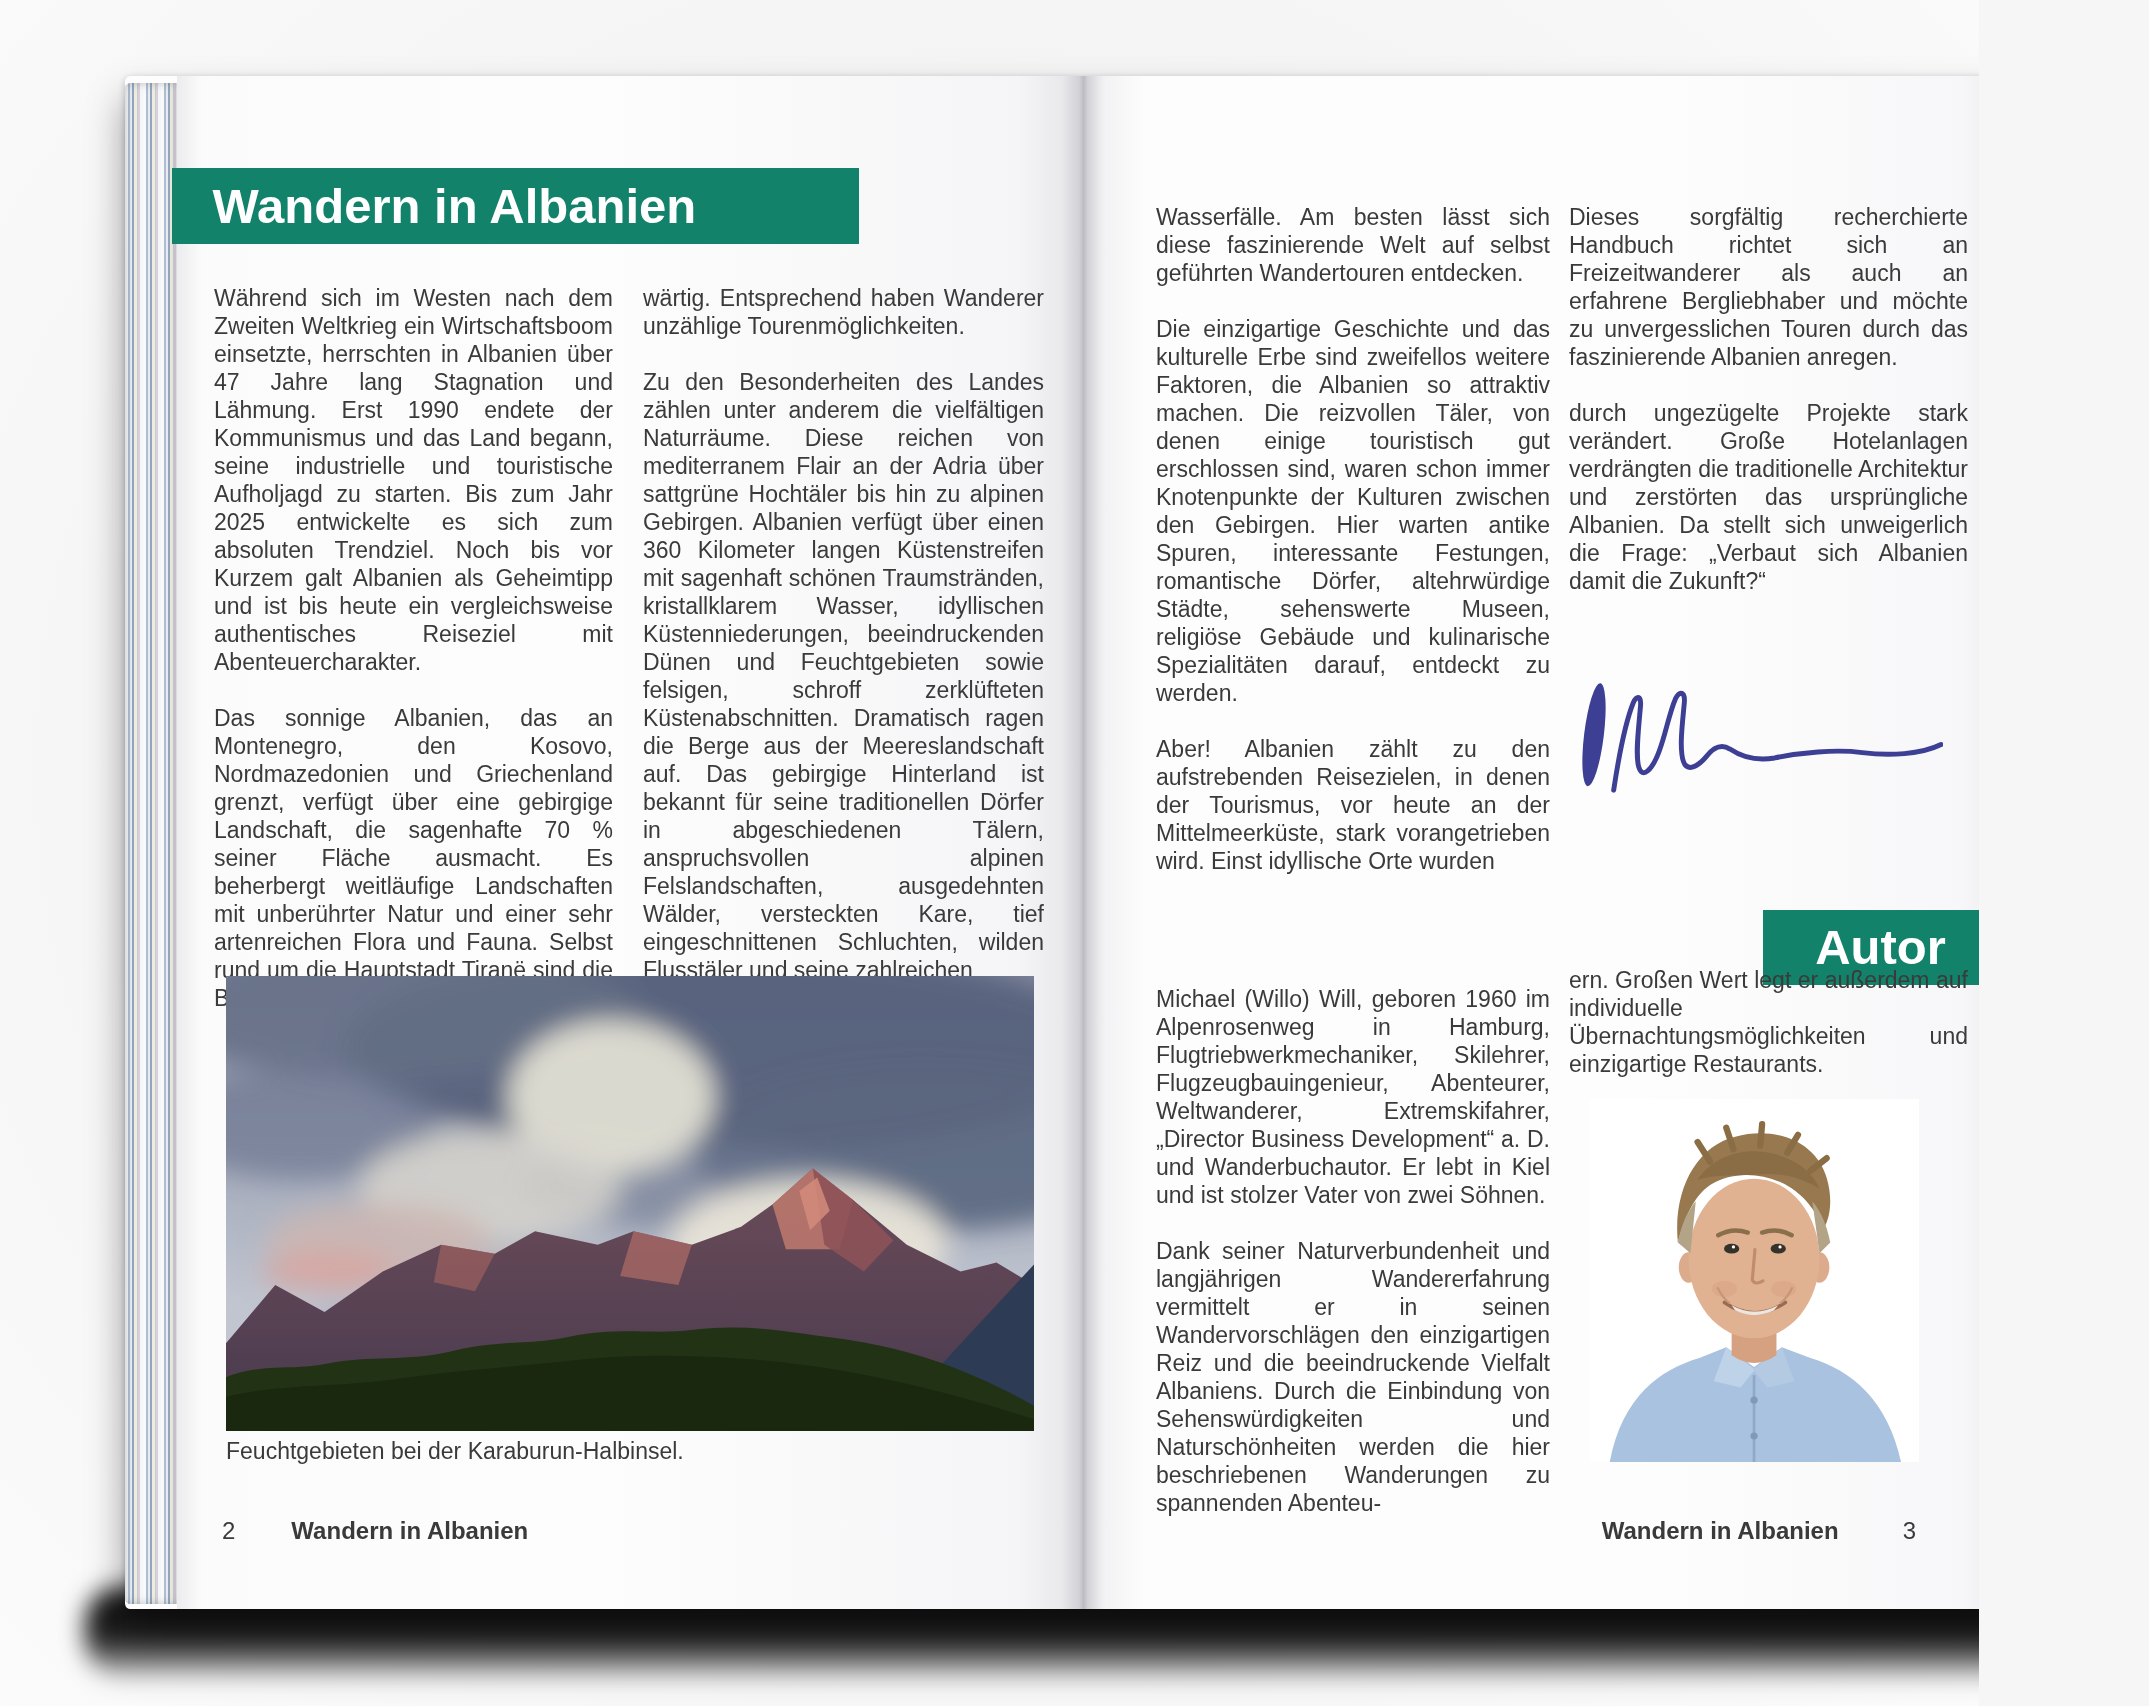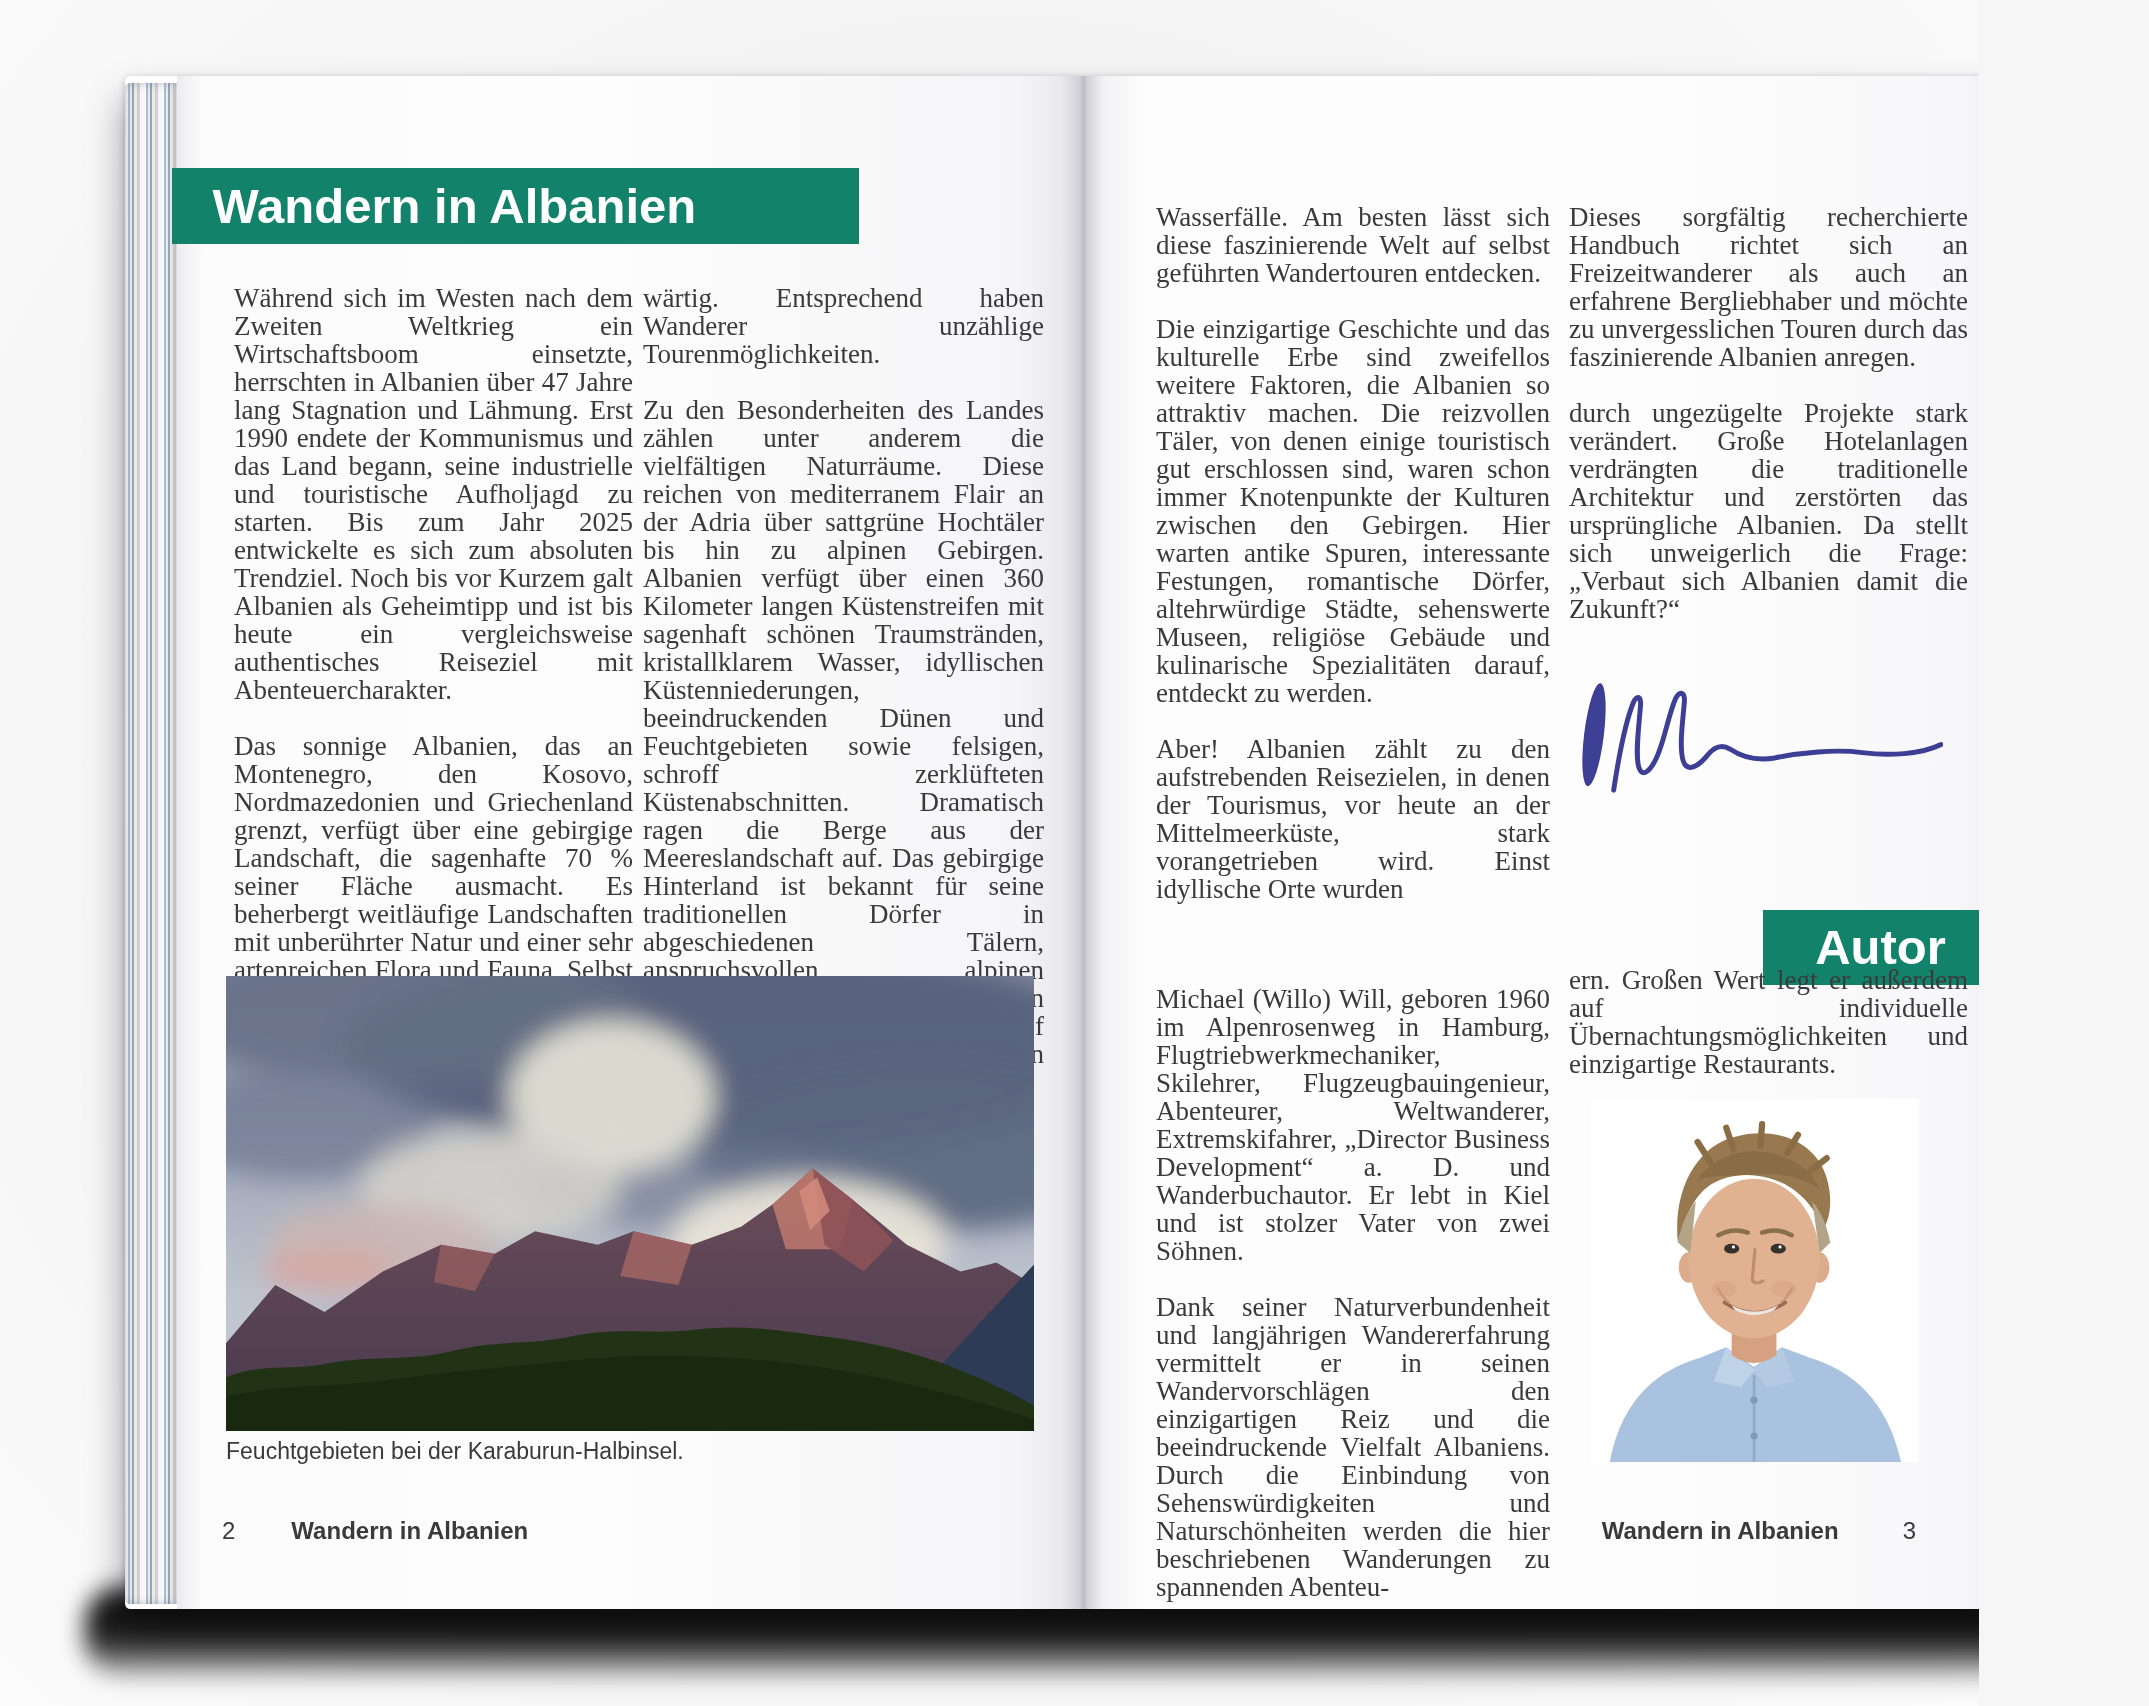--- a/index.html
+++ b/index.html
@@ -49,26 +49,26 @@
     background:linear-gradient(90deg,rgba(0,0,0,0) 0%,rgba(40,40,60,.10) 40%,rgba(40,40,60,.20) 50%,rgba(40,40,60,.10) 60%,rgba(0,0,0,0) 100%);
   }
   .banner{
     position:absolute;background:var(--accent);color:#fff;
     font-weight:bold;font-size:49px;line-height:76px;height:76px;
     letter-spacing:0;white-space:nowrap;
   }
   .banner.chapter{left:-5.4px;top:92px;width:646px;padding-left:41px;}
   .banner.autor{right:0;top:834px;width:235px;height:75px;line-height:75px;text-align:center;}
   .col{
-    position:absolute;color:var(--text);font-size:27px;line-height:28px;
-    text-align:justify;hyphens:auto;font-family:Liberation Serif, serif;-webkit-hyphens:auto;
+    position:absolute;color:var(--text);font-size:23px;line-height:28px;
+    text-align:justify;hyphens:auto;-webkit-hyphens:auto;
   }
   .col p{margin:0 0 28px 0;}
   .col p:last-child{margin-bottom:0;}
-  .lp-col1{left:57px;top:208px;width:399px;}
+  .lp-col1{left:37px;top:208px;width:399px;}
   .lp-col2{left:466px;top:208px;width:401px;}
   .rp-col1{left:73px;top:127px;width:394px;}
   .rp-col2{left:486px;top:127px;width:399px;}
   .au-col1{left:73px;top:909px;width:394px;}
   .au-col2{left:486px;top:890px;width:399px;}
   .photo{
     position:absolute;left:49px;top:900px;width:808px;height:455px;overflow:hidden;
   }
   .photo svg{display:block;width:100%;height:100%;}
   .caption{

